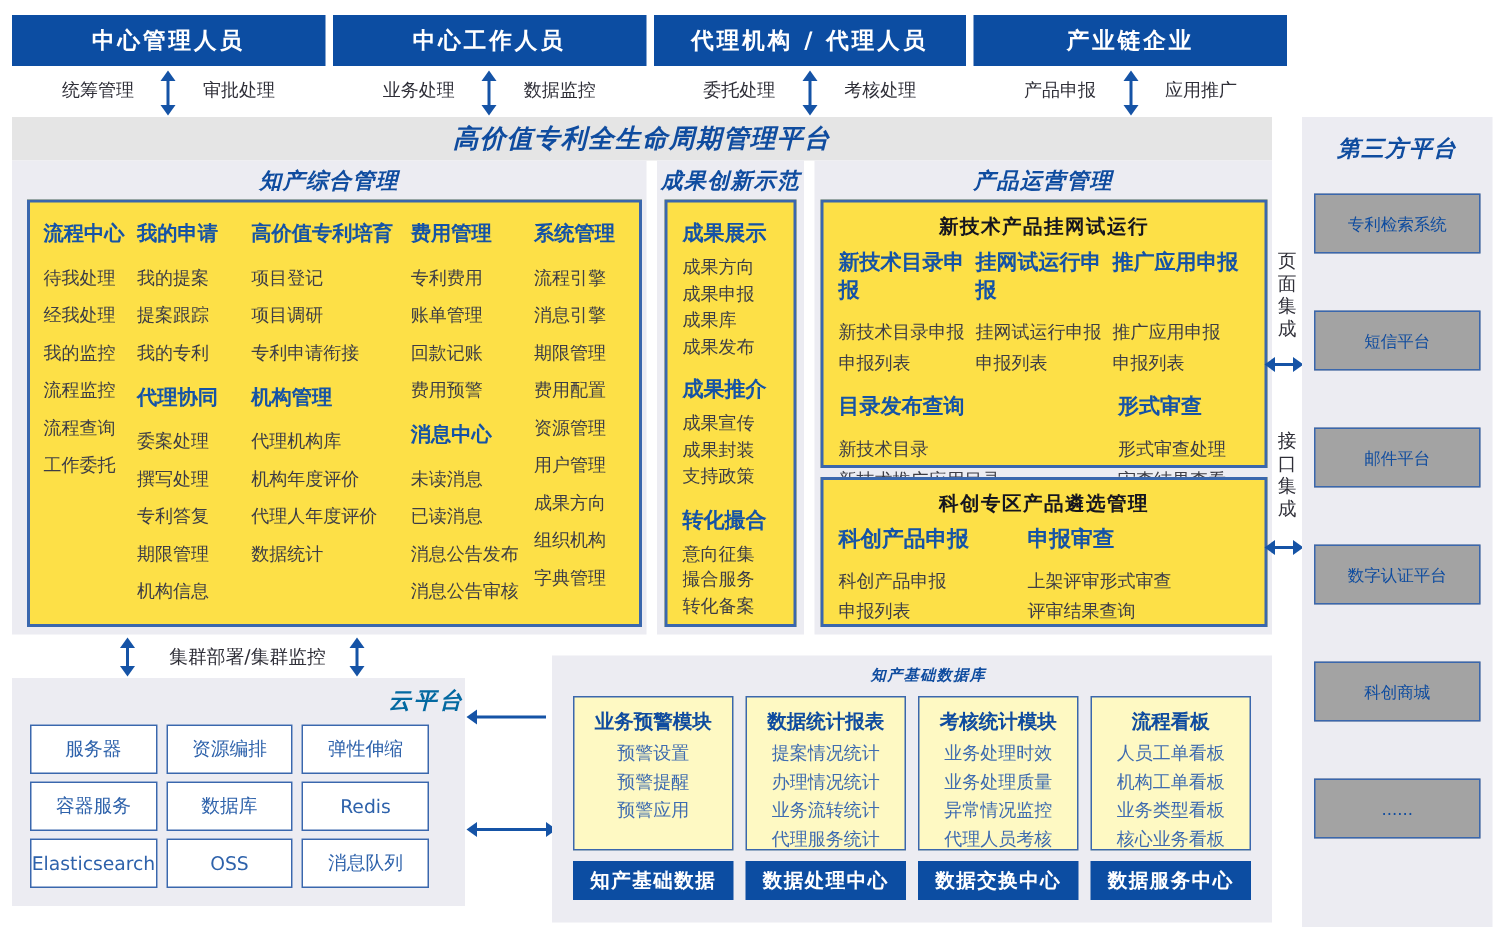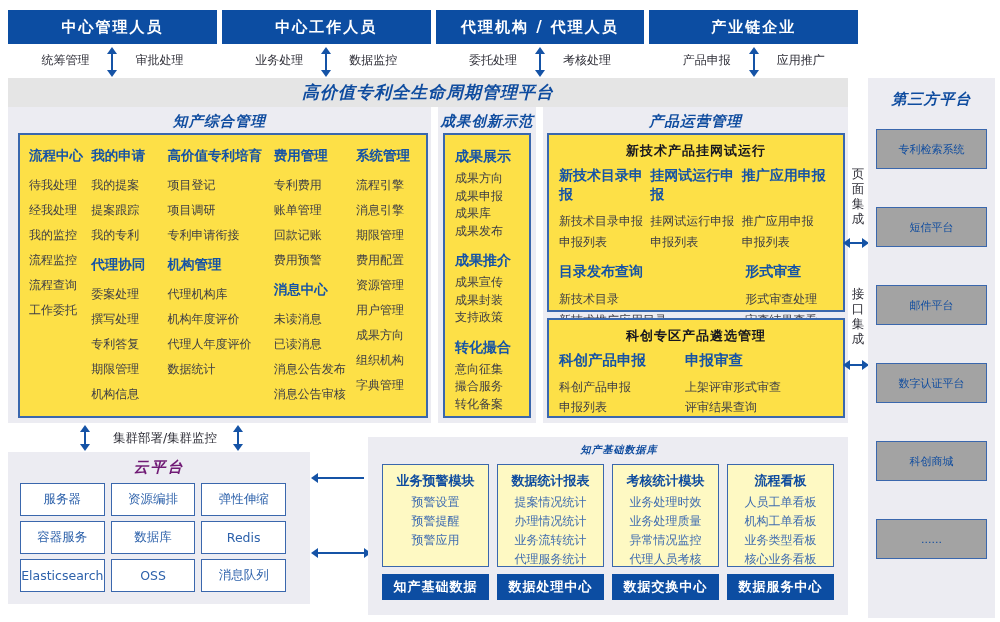--- a/index.html
+++ b/index.html
@@ -80,22 +80,22 @@
     display:flex;align-items:center;justify-content:center;font-size:11px;color:#0f4c9f;}
   
   .vtext{position:absolute;width:14px;font-size:12.5px;line-height:15px;color:#2f2f38;
     text-align:center;word-break:break-all;}
   
   .cluster-label{position:absolute;left:95px;top:430px;width:140px;text-align:center;
     font-size:12.5px;color:#2f2f38;}
   .cluster-varr{position:absolute;height:12px;}
   
   .cloud-panel{position:absolute;left:8px;top:452px;width:302px;height:152px;background:#ececf2;}
-  .cloud-title{margin-top:6px;text-align:center;font-size:15px;font-weight:bold;font-style:italic;
-    color:#701a75;letter-spacing:2px;}
+  .cloud-title{margin-top:6px;text-align:right;font-size:15px;font-weight:bold;font-style:italic;
+    color:#0369a1;letter-spacing:2px;}
   .cloud-grid{display:grid;grid-template-columns:repeat(3,1fr);gap:5px 6px;padding:6px 24px 0 12px;}
   .cloud-box{height:33px;background:#fff;border:1.5px solid #3a67ad;box-sizing:border-box;
     display:flex;align-items:center;justify-content:center;font-size:12.5px;color:#2e62ab;}
   
   .data-panel{position:absolute;left:368px;top:437px;width:480px;height:178px;background:#ececf2;}
   .data-title{margin-top:6px;text-align:center;font-size:10px;font-weight:bold;font-style:italic;
     color:#0f4c9f;letter-spacing:1px;padding-left:22px;}
   .modules{display:flex;gap:8px;padding:7px 14px 0 14px;}
   .module{flex:1;}
   .mbox{height:103px;background:#fef9c3;border:1.5px solid #3a67ad;box-sizing:border-box;text-align:center;}

